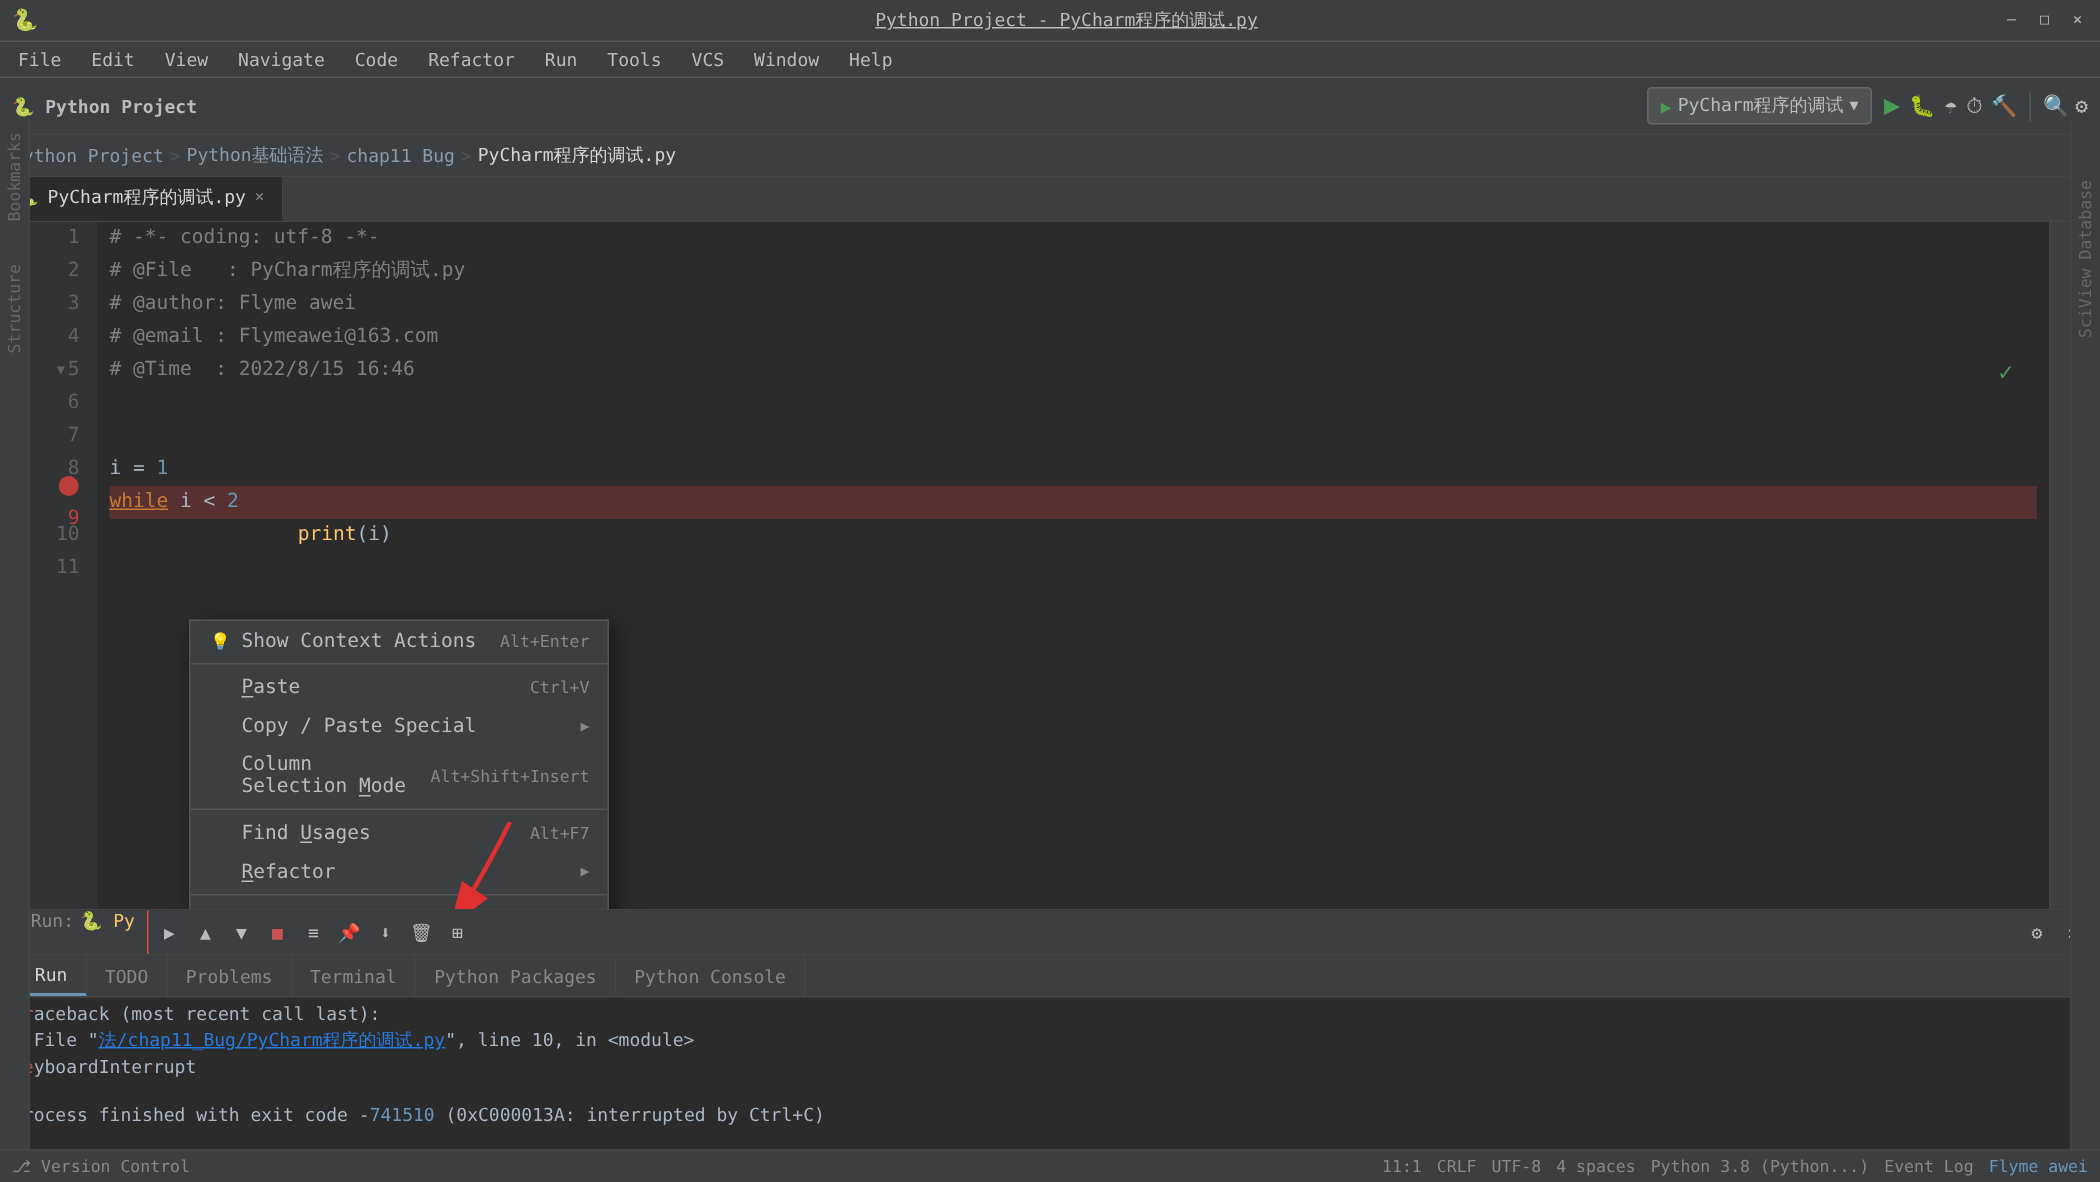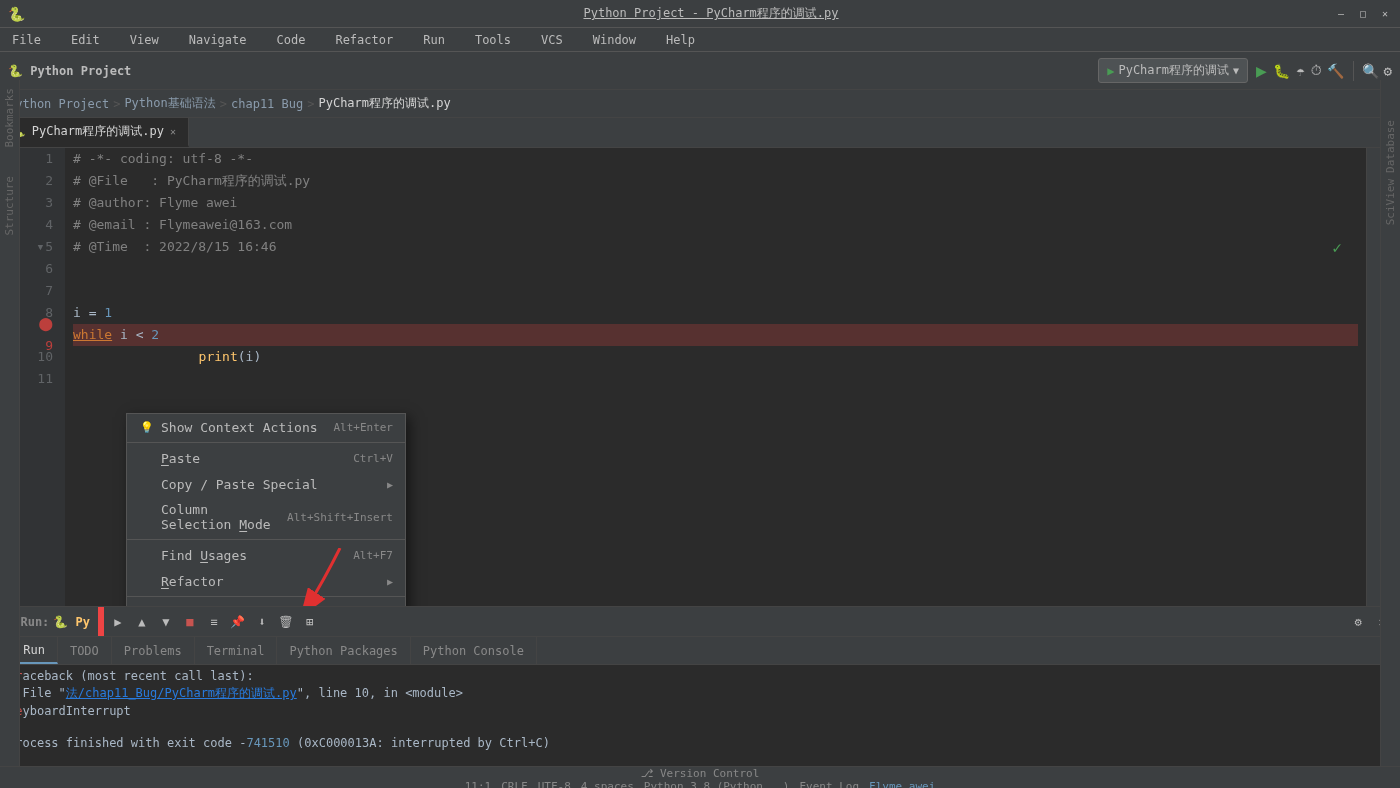--- a/index.html
+++ b/index.html
@@ -46,21 +46,21 @@
     }
 
     
     #menu-bar {
       height: 24px;
       background: #3c3f41;
       display: flex;
       align-items: center;
       padding: 0 4px;
       border-bottom: 1px solid #555;
-      gap: 14px;
+      gap: 4px;
     }
     .menu-item {
       font-size: 12px;
       color: #bbb;
       padding: 2px 8px;
       cursor: pointer;
     }
 
     
     #nav-bar {
@@ -288,21 +288,20 @@
     #status-bar {
       height: 22px;
       background: #3c3f41;
       display: flex;
       align-items: center;
       justify-content: space-between;
       padding: 0 8px;
       font-size: 11px;
       color: #888;
       border-top: 1px solid #444;
-      flex-direction: column;
     }
     .status-left { display: flex; align-items: center; gap: 8px; }
     .status-right { display: flex; align-items: center; gap: 10px; }
     .status-item { cursor: pointer; }
     .status-vcs { color: #6897bb; }
 
     
     #right-side-strip {
       width: 20px;
       background: #3c3f41;
@@ -593,21 +592,21 @@
 
   </div>
 
   <div id="right-strip" style="width:14px; background:#3c3f41; border-left:1px solid #444;"></div>
 
 </div>
 
 <div id="bottom-panel">
 
   <div id="run-row" style="height:30px; background:#3c3f41; display:flex; align-items:stretch; border-bottom:1px solid #444;">
-    <div style="display:flex; align-items:center; padding:0 8px; gap:4px; border-right:6px solid #ef4444;font-weight:bold;">
+    <div style="display:flex; padding:0 8px; gap:4px; border-right:1px solid #ef4444;">
       <span style="color:#499c54; font-size:14px; cursor:pointer;">▶</span>
       <span style="font-size:12px; color:#888;">Run:</span>
       <span style="font-size:12px; color:#ffc66d;">🐍 Py</span>
     </div>
 
     <div style="flex:1; display:flex; align-items:center; gap:4px; padding:0 4px;">
       <div class="btm-icon-btn">▶</div>
       <div class="btm-icon-btn">▲</div>
       <div class="btm-icon-btn">▼</div>
       <div class="btm-icon-btn" style="color:#c75450;">■</div>

